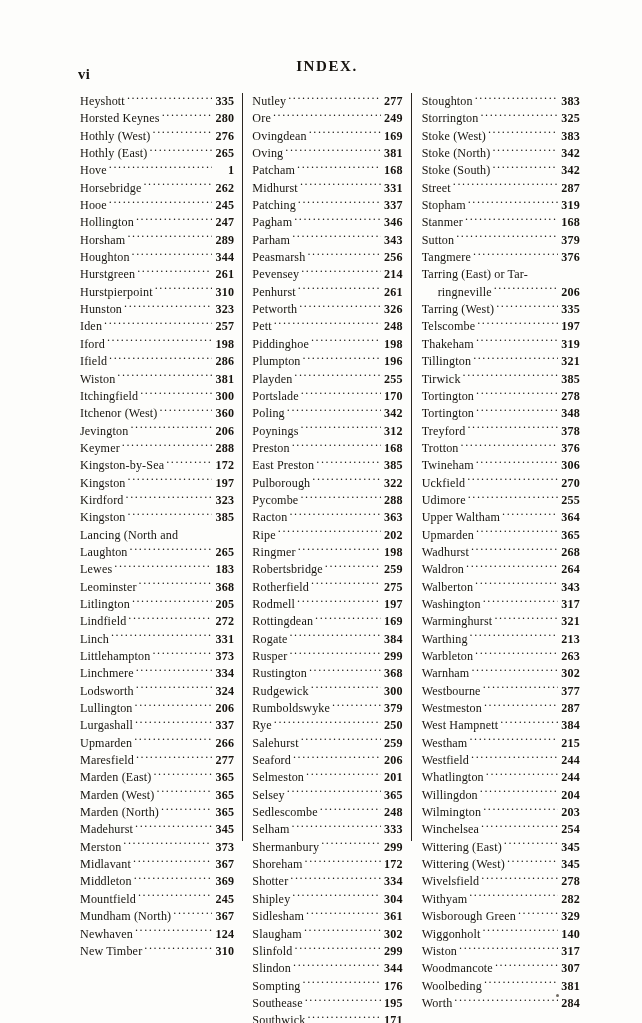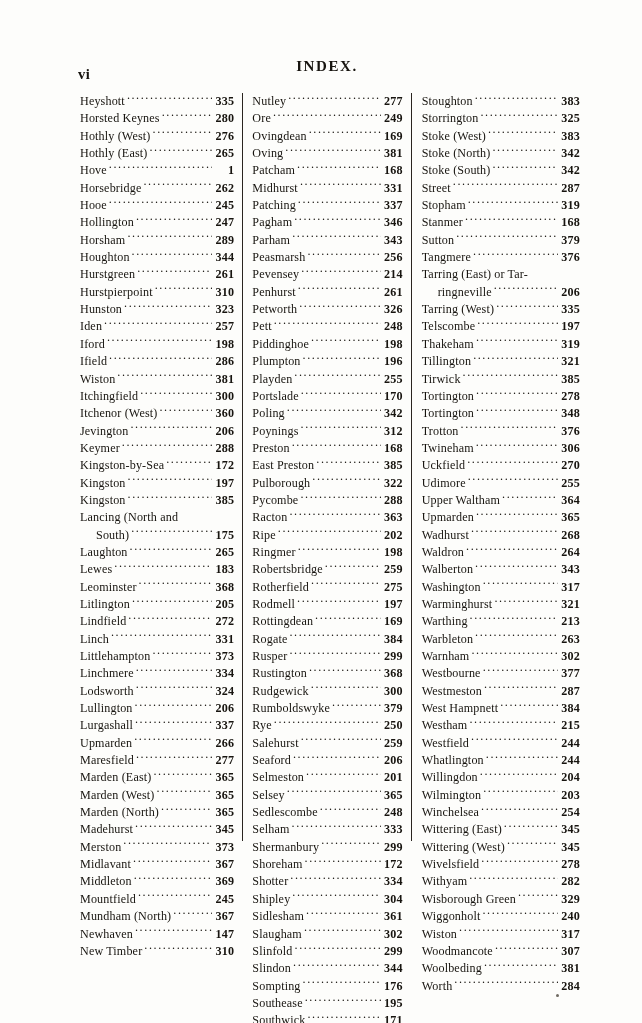--- a/index.html
+++ b/index.html
@@ -253,34 +253,34 @@
             <span class="name">Kingston-by-Sea</span>
             <span class="leader"></span>
             <span class="pageno">172</span>
           </li>
           <li class="entry">
             <span class="name">Kingston</span>
             <span class="leader"></span>
             <span class="pageno">197</span>
           </li>
           <li class="entry">
+            <span class="name">Kirdford</span>
+            <span class="leader"></span>
+            <span class="pageno">323</span>
+          </li>
+          <li class="entry">
             <span class="name">Kingston</span>
             <span class="leader"></span>
             <span class="pageno">385</span>
           </li>
           <li class="entry cont-head">
             <span class="name">Lancing (North and</span>
             <span class="leader"></span>
             <span class="pageno"></span>
           </li>
-          <li class="entry cont-tail">
-            <span class="name">South)</span>
-            <span class="leader"></span>
-            <span class="pageno">175</span>
-          </li>
           <li class="entry">
             <span class="name">Laughton</span>
             <span class="leader"></span>
             <span class="pageno">265</span>
           </li>
           <li class="entry">
             <span class="name">Lewes</span>
             <span class="leader"></span>
             <span class="pageno">183</span>
           </li>
@@ -380,21 +380,21 @@
             <span class="pageno">245</span>
           </li>
           <li class="entry">
             <span class="name">Mundham (North)</span>
             <span class="leader"></span>
             <span class="pageno">367</span>
           </li>
           <li class="entry">
             <span class="name">Newhaven</span>
             <span class="leader"></span>
-            <span class="pageno">147</span>
+            <span class="pageno">124</span>
           </li>
           <li class="entry">
             <span class="name">New Timber</span>
             <span class="leader"></span>
             <span class="pageno">310</span>
           </li>
         </ul>
     </div>
     <div class="rule"></div>
     <div class="col col-2">
@@ -763,20 +763,25 @@
             <span class="name">Tortington</span>
             <span class="leader"></span>
             <span class="pageno">278</span>
           </li>
           <li class="entry">
             <span class="name">Tortington</span>
             <span class="leader"></span>
             <span class="pageno">348</span>
           </li>
           <li class="entry">
+            <span class="name">Treyford</span>
+            <span class="leader"></span>
+            <span class="pageno">378</span>
+          </li>
+          <li class="entry">
             <span class="name">Trotton</span>
             <span class="leader"></span>
             <span class="pageno">376</span>
           </li>
           <li class="entry">
             <span class="name">Twineham</span>
             <span class="leader"></span>
             <span class="pageno">306</span>
           </li>
           <li class="entry">
@@ -905,21 +910,21 @@
             <span class="pageno">282</span>
           </li>
           <li class="entry">
             <span class="name">Wisborough Green</span>
             <span class="leader"></span>
             <span class="pageno">329</span>
           </li>
           <li class="entry">
             <span class="name">Wiggonholt</span>
             <span class="leader"></span>
-            <span class="pageno">240</span>
+            <span class="pageno">140</span>
           </li>
           <li class="entry">
             <span class="name">Wiston</span>
             <span class="leader"></span>
             <span class="pageno">317</span>
           </li>
           <li class="entry">
             <span class="name">Woodmancote</span>
             <span class="leader"></span>
             <span class="pageno">307</span>

